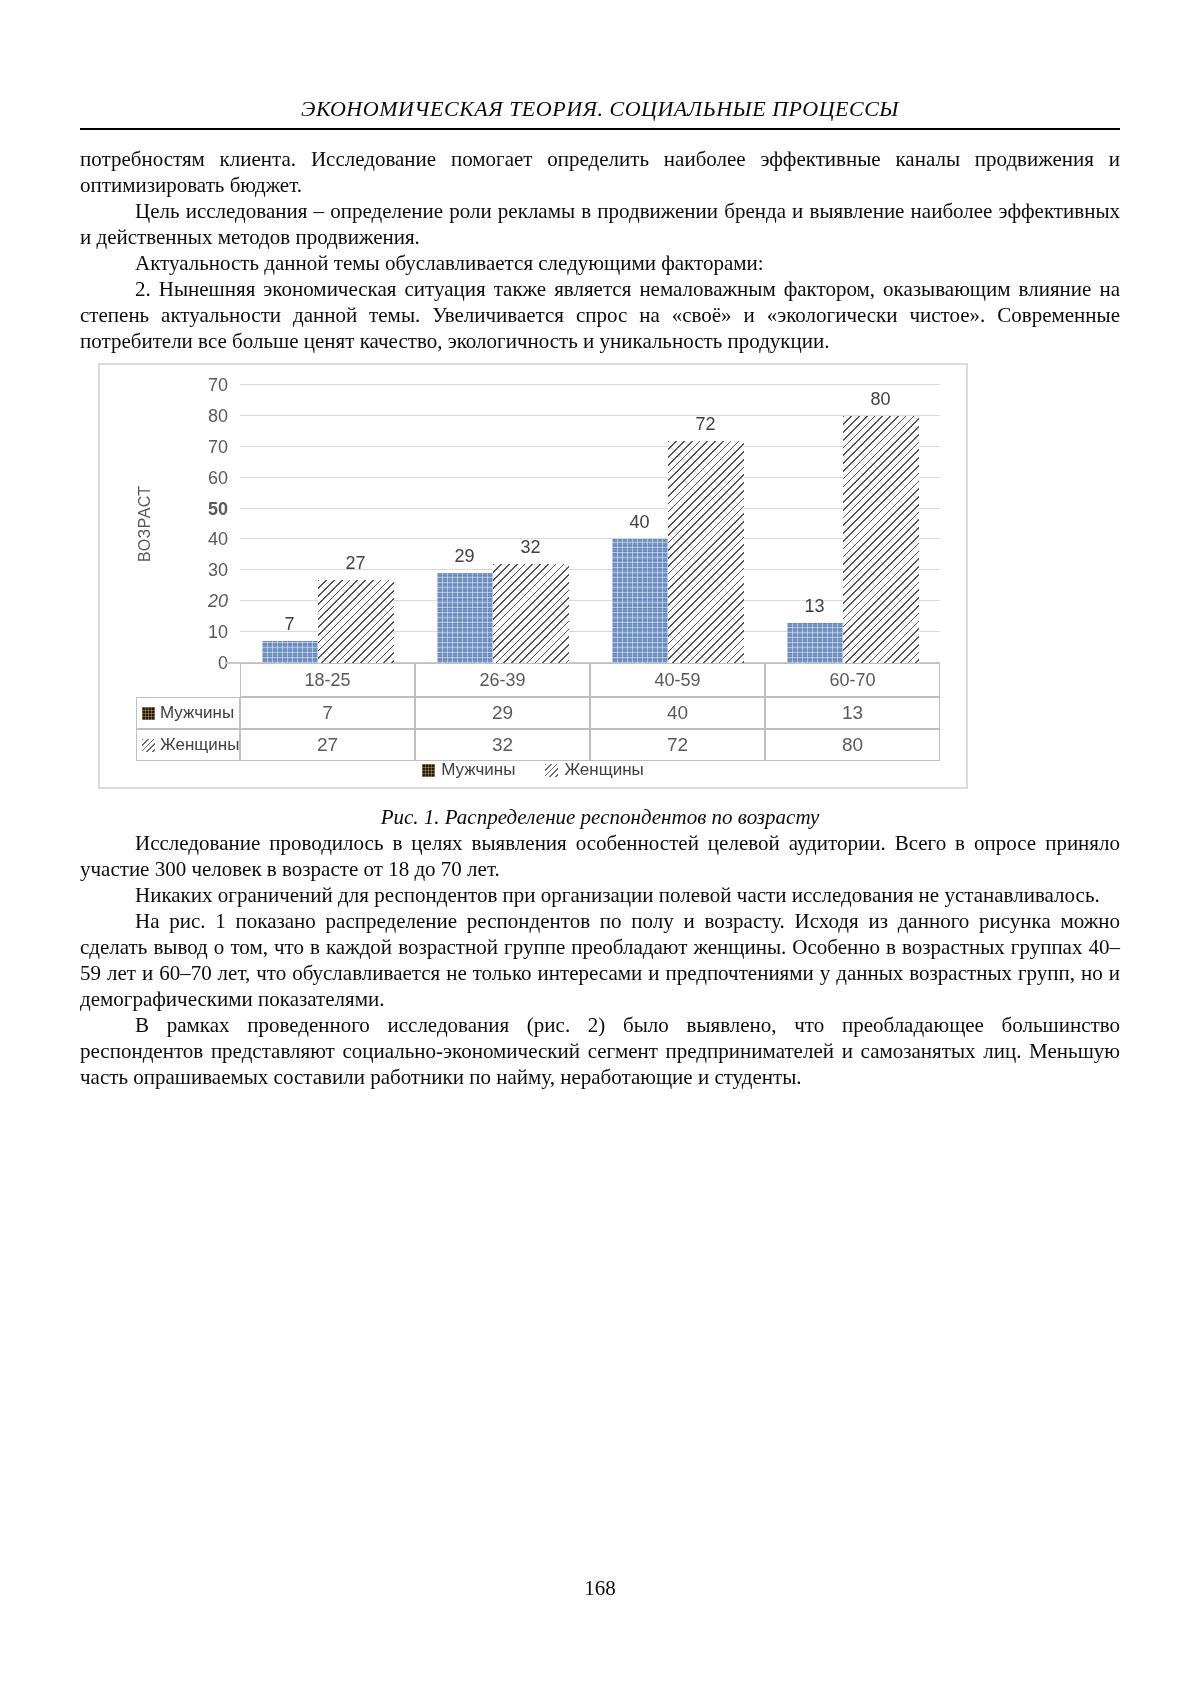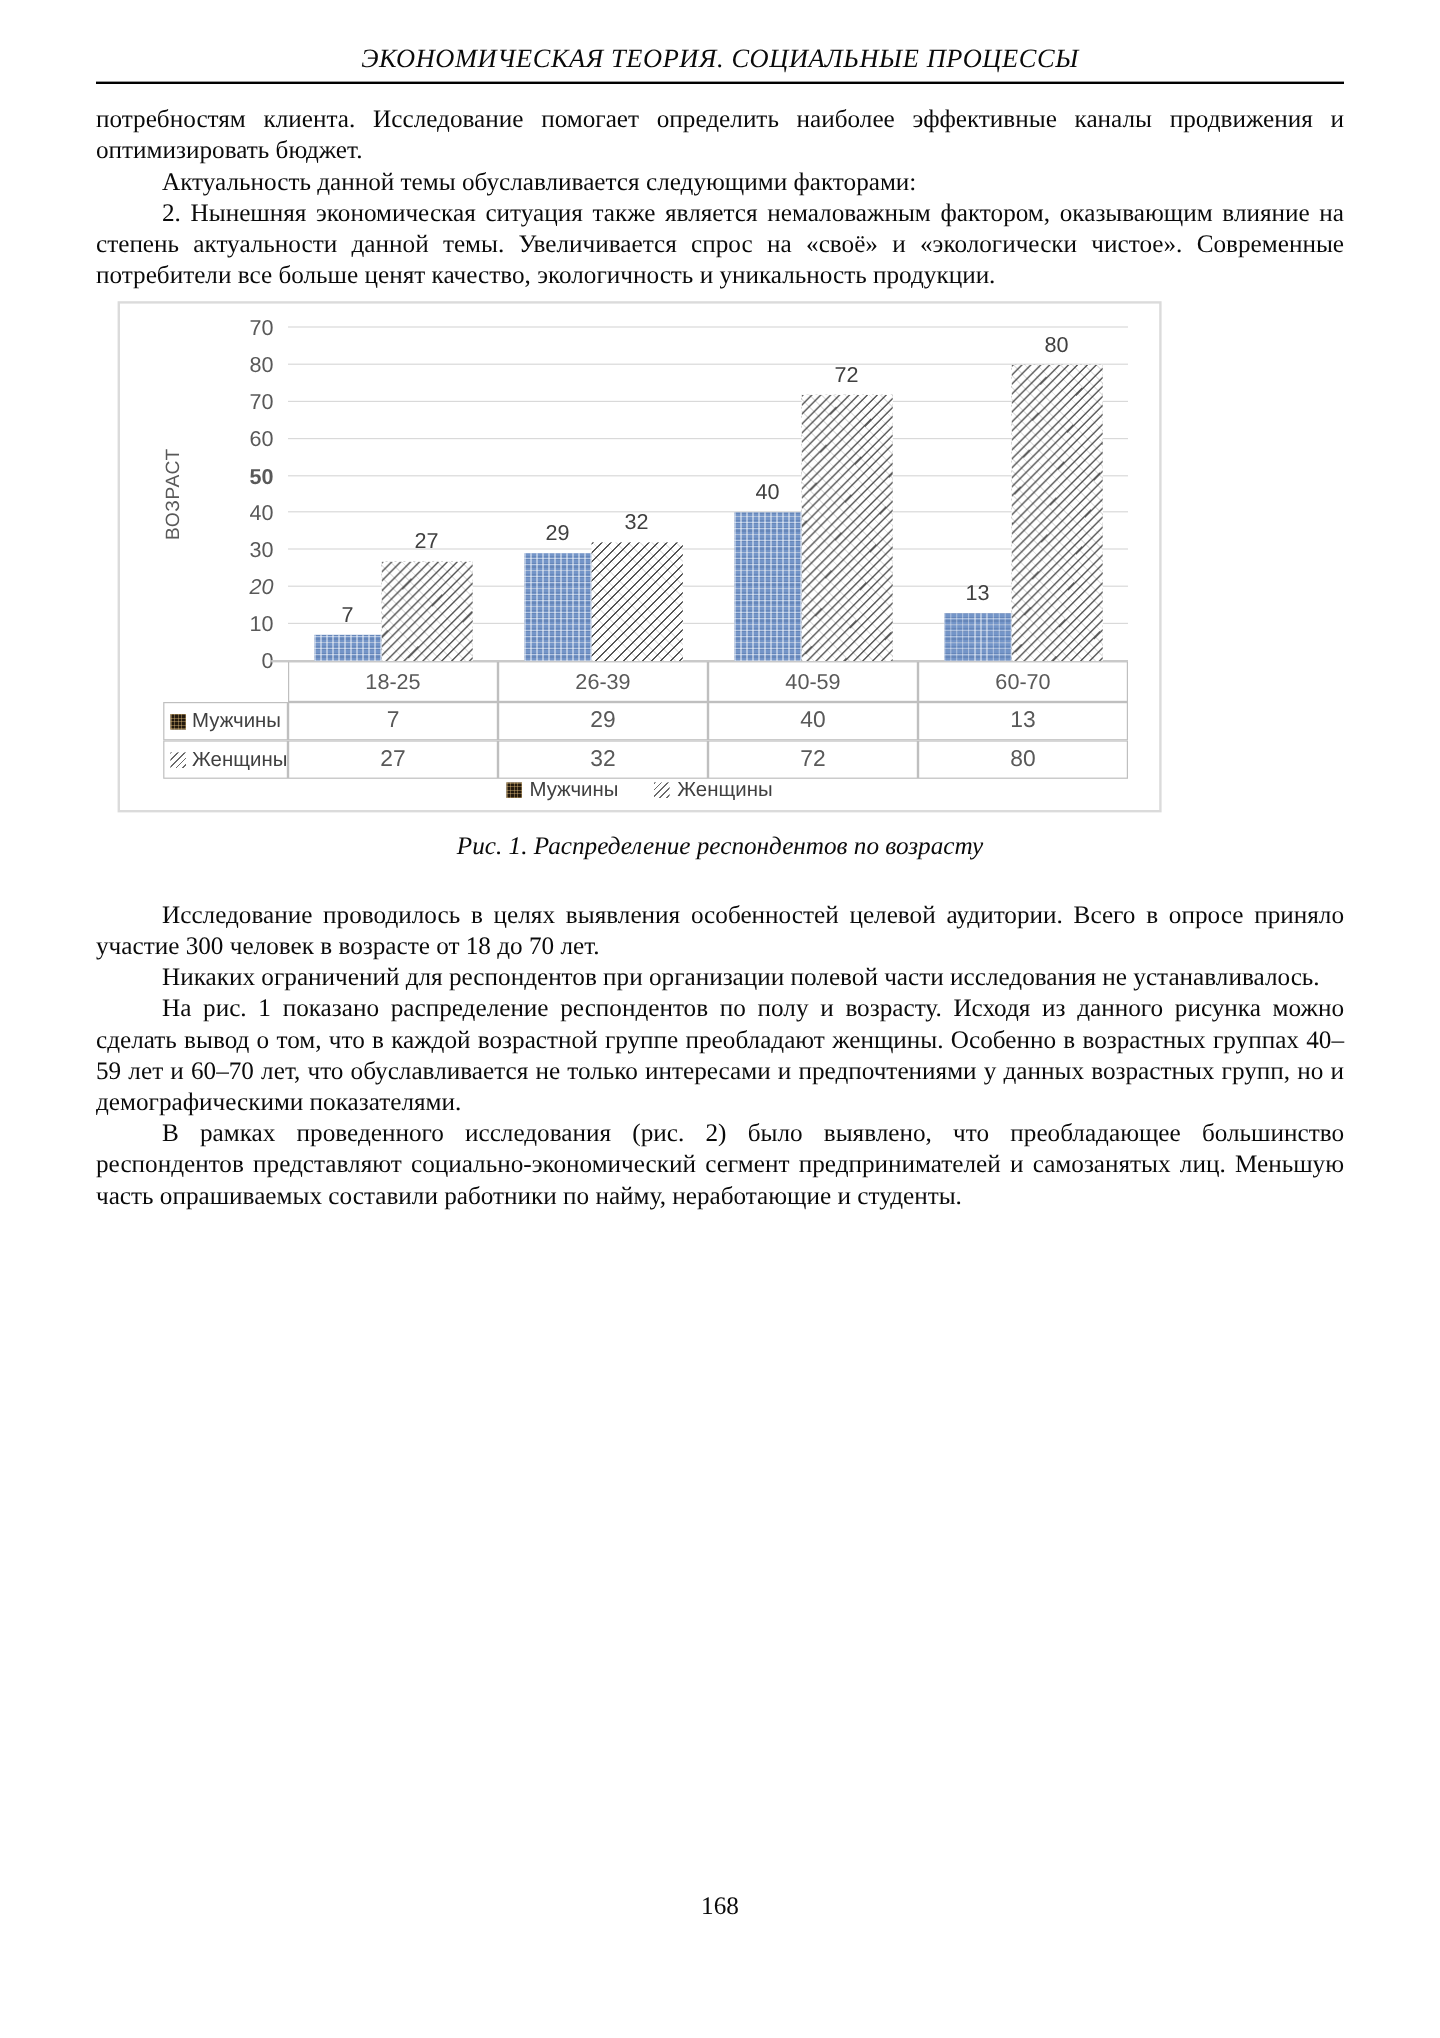--- a/index.html
+++ b/index.html
@@ -8,21 +8,21 @@
     width:1200px;
     height:1698px;
     background:#ffffff;
     color:#0a0a0a;
     font-family:"Liberation Serif", serif;
     overflow:hidden;
   }
   
   .header{
     margin:0 80px;
-    padding-top:36px;
+    padding-top:96px;
     border-bottom:2px solid #000;
     padding-bottom:6px;
   }
   .header-title{
     text-align:center;
     font-style:italic;
     font-size:22px;
     line-height:26px;
     letter-spacing:0.5px;
   }
@@ -30,21 +30,21 @@
   .content{margin:0 80px;}
   .content p{
     margin:0;
     font-size:21px;
     line-height:26px;
     text-align:justify;
     text-indent:55px;
   }
   .content p.noindent{text-indent:0;}
   .content p.first{margin-top:16px;}
-  .content p.after-caption{margin-top:31px;}
+  .content p.after-caption{}
 
   
   .figure{
     position:relative;
     width:866px;
     height:422px;
     margin:9px 0 0 18px;
     border:2px solid #dbdbdb;
     background:#fff;
     font-family:"Liberation Sans", sans-serif;
@@ -164,20 +164,21 @@
 <body>
 
 <div class="page">
 
   <div class="header">
     <div class="header-title">ЭКОНОМИЧЕСКАЯ ТЕОРИЯ. СОЦИАЛЬНЫЕ ПРОЦЕССЫ</div>
   </div>
 
   <div class="content">
     <p class="noindent first">потребностям клиента. Исследование помогает определить наиболее эффективные каналы продвижения и оптимизировать бюджет.</p>
+    <p>Цель исследования – определение роли рекламы в продвижении бренда и выявление наиболее эффективных и действенных методов продвижения.</p>
     <p>Актуальность данной темы обуславливается следующими факторами:</p>
     <p>2. Нынешняя экономическая ситуация также является немаловажным фактором, оказывающим влияние на степень актуальности данной темы. Увеличивается спрос на «своё» и «экологически чистое». Современные потребители все больше ценят качество, экологичность и уникальность продукции.</p>
 
     <div class="figure">
       <div class="ylabel">ВОЗРАСТ</div>
       <div class="plot">
           <div class="ytick" style="bottom: -10px;">0</div>
           <div class="gridline" style="bottom: 30.8889px;"></div>
           <div class="ytick" style="bottom: 20.8889px;">10</div>
           <div class="gridline" style="bottom: 61.7778px;"></div>

